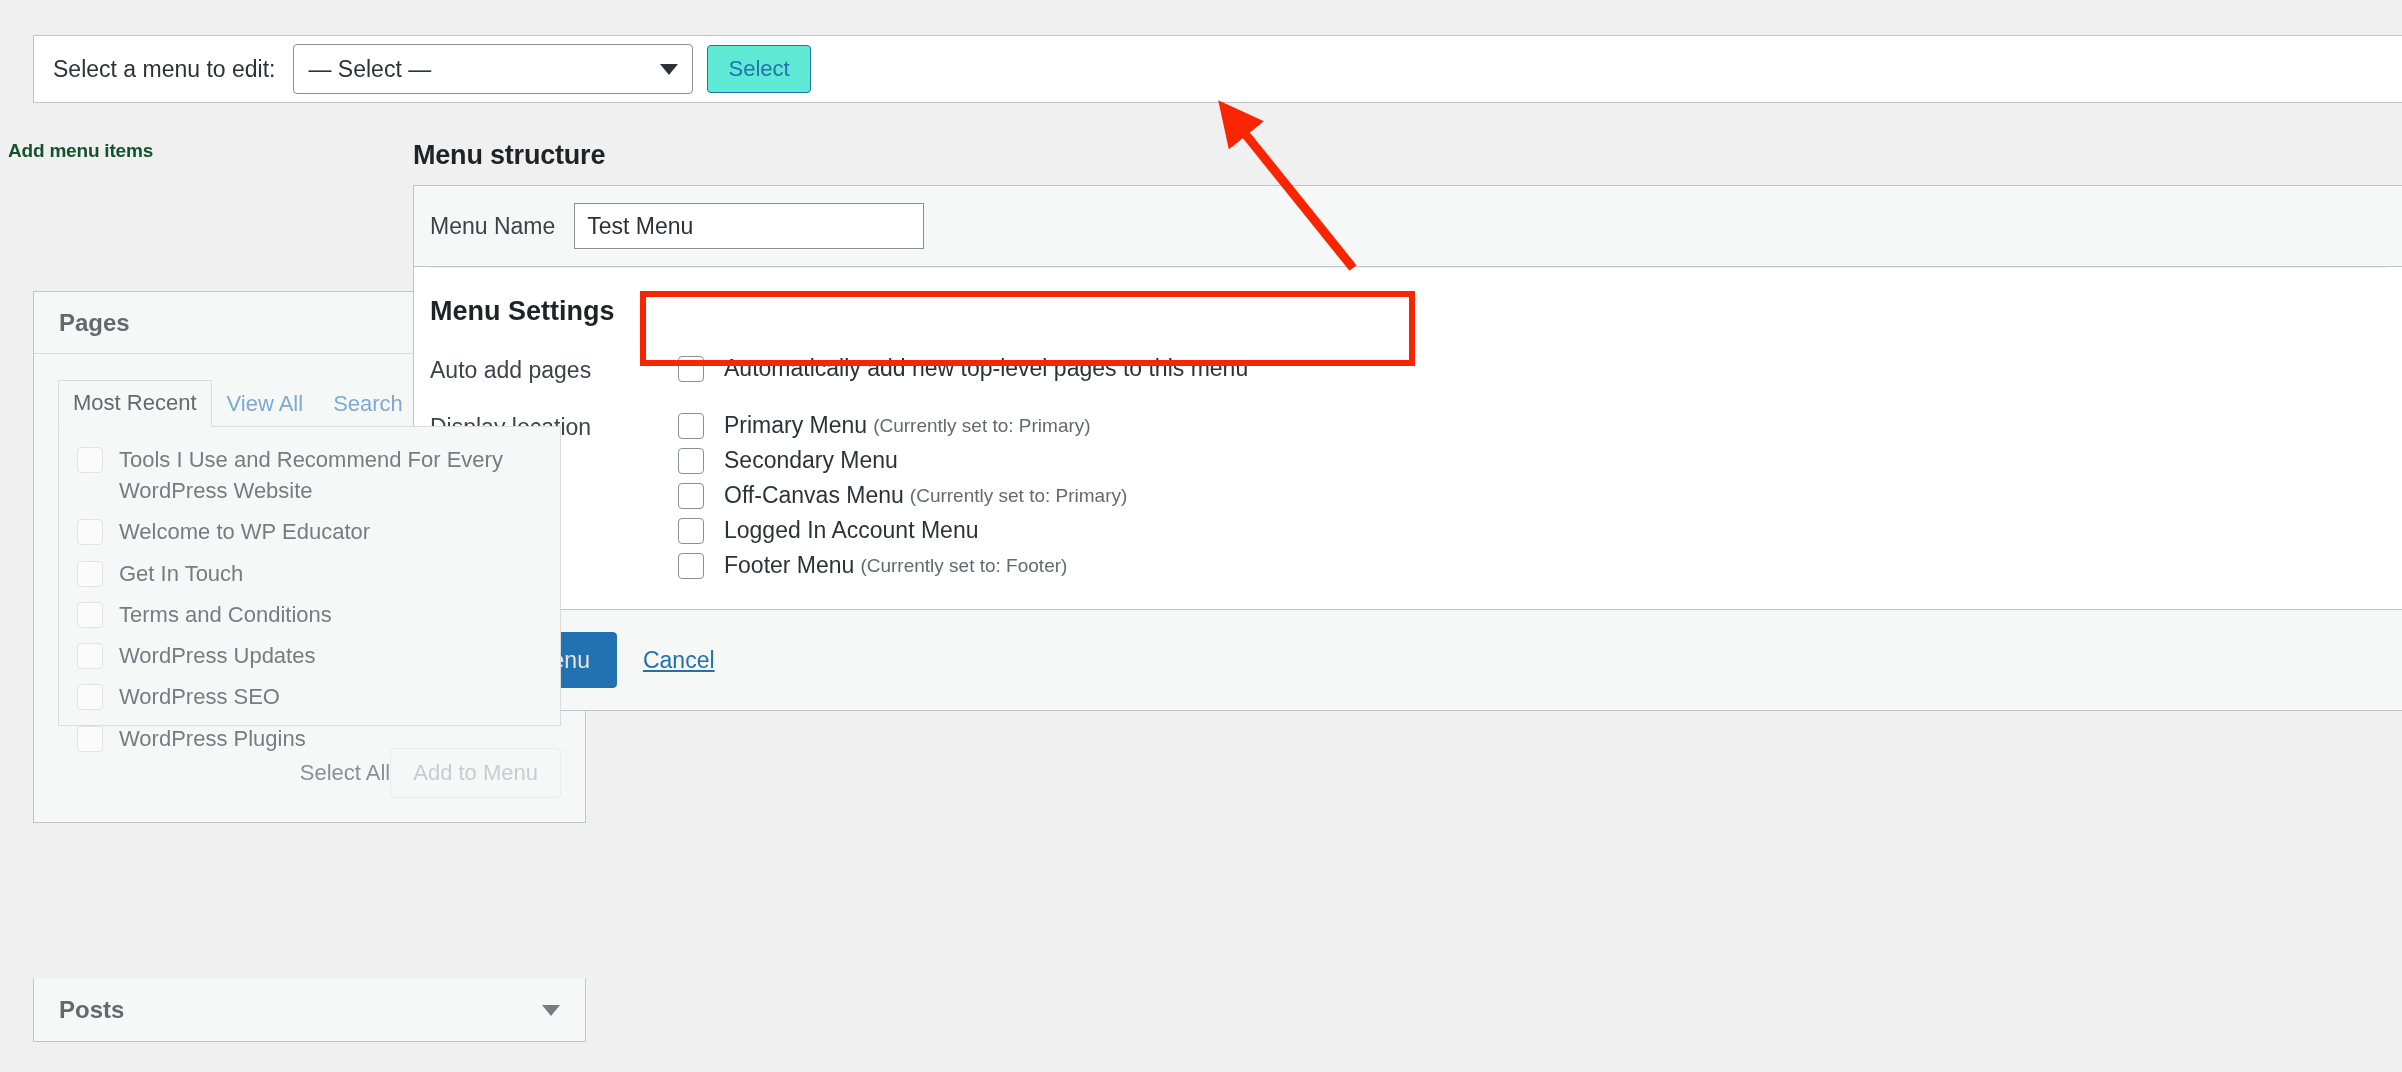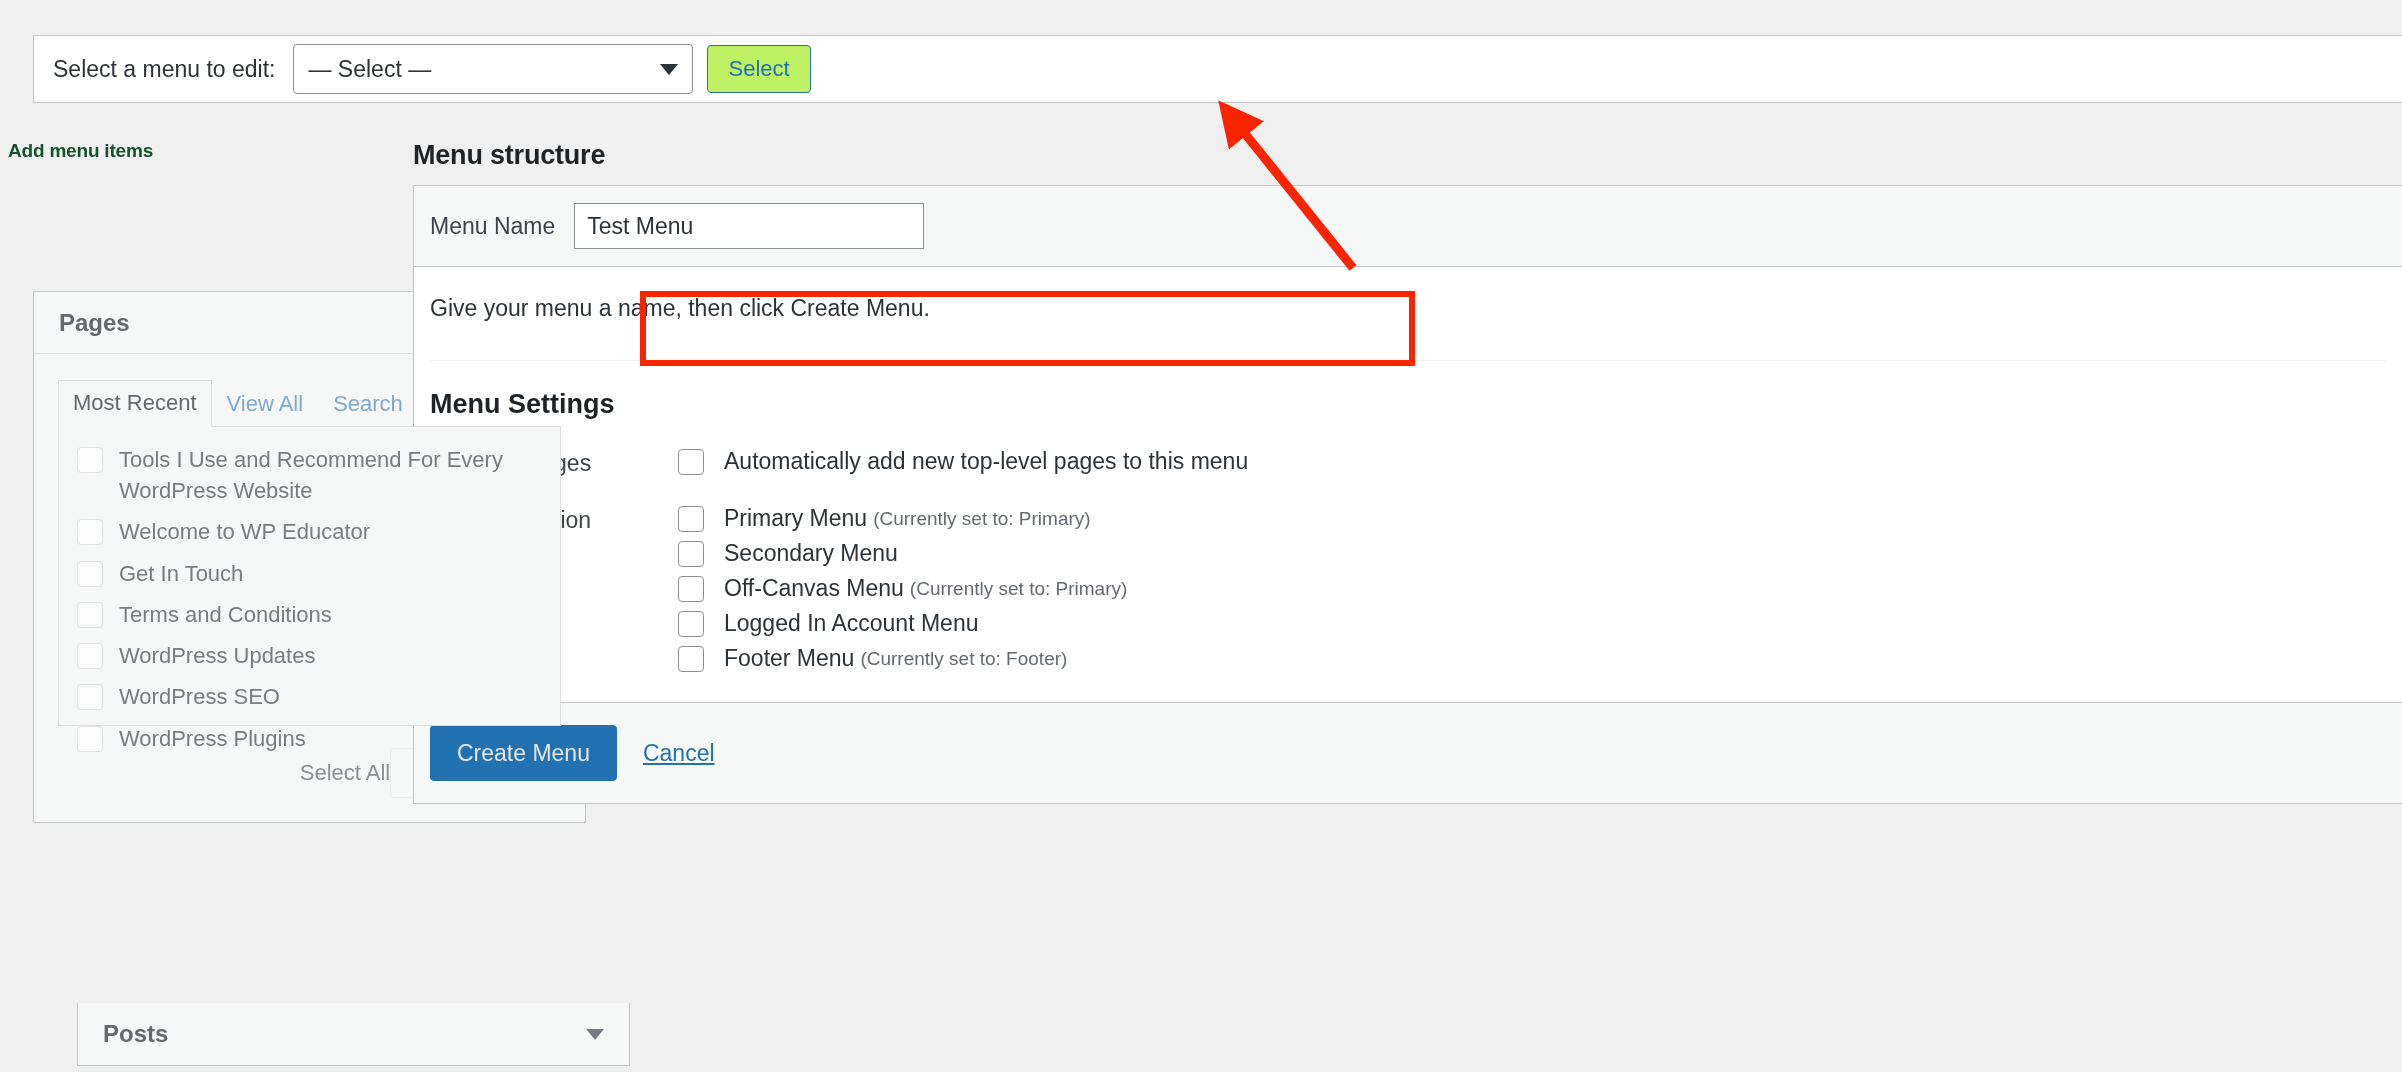--- a/index.html
+++ b/index.html
@@ -50,21 +50,21 @@
     width: 0; height: 0;
     border-left: 9px solid transparent;
     border-right: 9px solid transparent;
     border-top: 11px solid #2c3338;
     margin-left: 10px;
   }
   .select-btn {
     margin-left: 14px;
     height: 48px;
     padding: 0 20px;
-    background: #bef264;
+    background: #5eead4;
     border: 1px solid #2271b1;
     border-radius: 4px;
     color: #2271b1;
     font-size: 22px;
     font-family: "Liberation Sans", sans-serif;
     display: flex; align-items: center;
     cursor: pointer;
   }
   .bar-tail {
     margin-left: 18px;
@@ -203,26 +203,25 @@
     border: 1px solid #ececee;
     border-radius: 4px;
     color: #c9cbcd;
     font-family: "Liberation Sans", sans-serif;
     display: flex; align-items: center;
     cursor: default;
   }
 
   .posts-box {
     position: absolute;
-    left: 33px; top: 1003px;
+    left: 33px; top: 979px;
     width: 553px;
     background: #f6f7f7;
     border: 1px solid #c3c4c7;
     border-top: none;
-    margin-left: 44px;
   }
   .posts-box .accordion-head { border-bottom: none; }
 
   
   .structure-panel {
     position: absolute;
     left: 413px; top: 185px;
     width: 1989px;
     background: #ffffff;
     border: 1px solid #c3c4c7;
@@ -430,21 +429,20 @@
     </div>
   </div>
 
   <div class="structure-panel">
 
     <div class="name-row">
       <span class="name-label">Menu Name</span>
       <input class="name-input" type="text" value="Test Menu" style="">
     </div>
 
-    <div class="hint-row">Give your menu a name, then click Create Menu.</div>
 
     <div class="divider"></div>
 
     <div class="settings">
       <h3>Menu Settings</h3>
 
       <div class="setting-row">
         <div class="setting-label">Auto add pages</div>
         <div class="setting-opts">
           <div class="opt">

